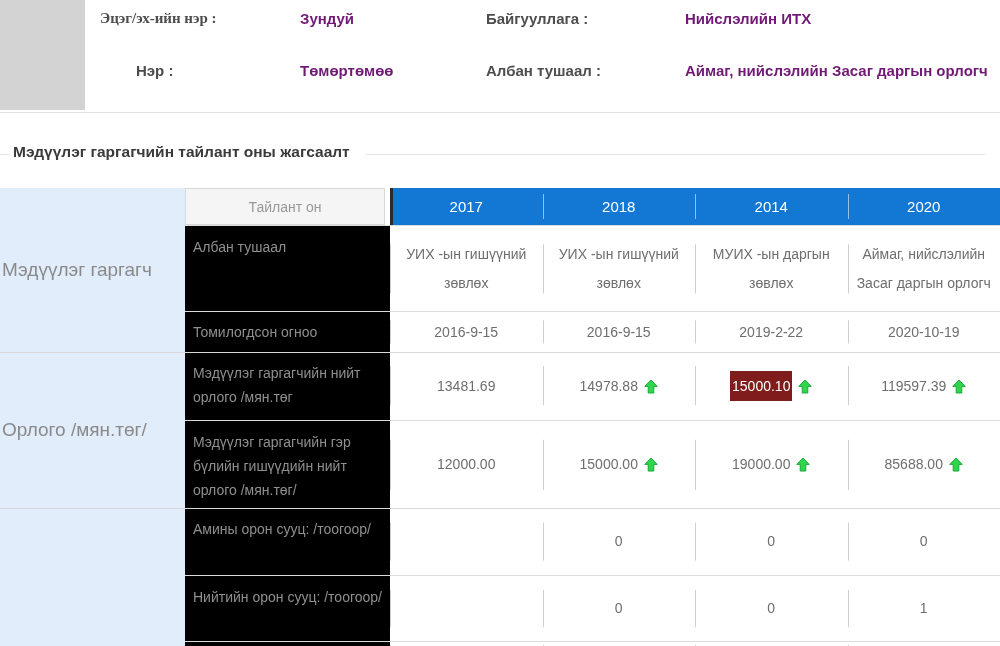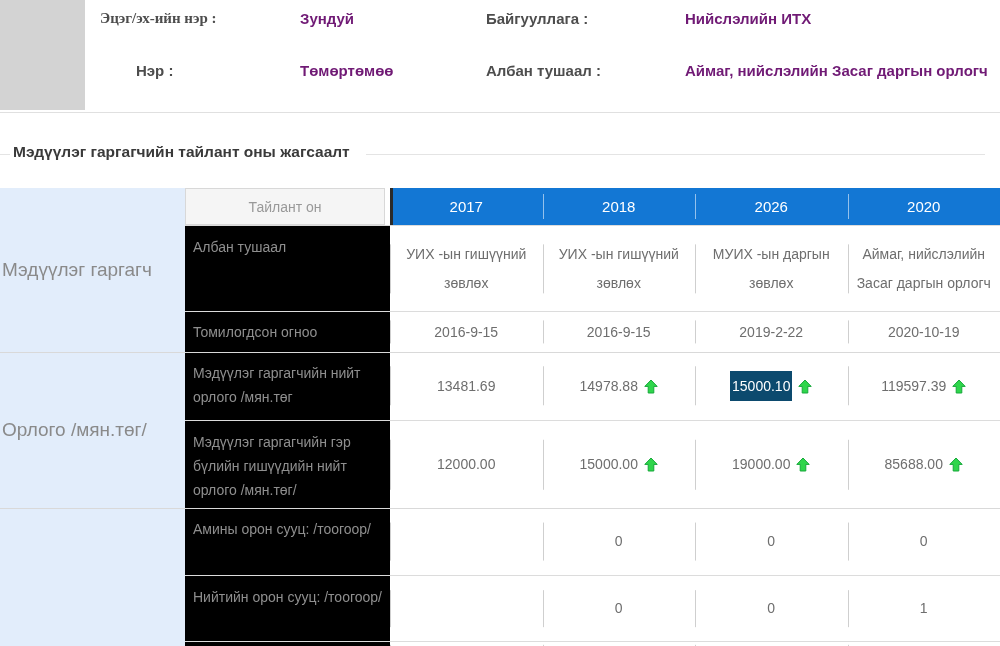--- a/index.html
+++ b/index.html
@@ -48,21 +48,21 @@
   .t-row.no-top { border-top:none; }
   .r1 { height:86px; } .r2 { height:41px; } .r3 { height:68px; } .r4 { height:88px; }
   .r5 { height:67px; } .r6 { height:66px; } .r7 { height:12px; }
   .lbl { width:205px; background:#000000; font-size:14px; color:#8f8f8f; line-height:1.7;
          padding:10px 8px 0 8px; }
   .cell { flex:1; position:relative; display:flex; align-items:center; justify-content:center;
           font-size:14px; color:#6e6e6e; text-align:center; line-height:2.05; padding:0 3px; }
   .cell::before { content:""; position:absolute; left:0; top:50%; transform:translateY(-50%);
                   width:1px; height:58%; background:#cfcfcf; }
   .arrow-icon { margin-left:6px; flex:0 0 auto; }
-  .sel { background:#0c4a6e; color:#fff; padding:1px 2px;text-align:right; }
+  .sel { background:#7f1d1d; color:#fff; padding:1px 2px;text-align:right; }
 </style>
 </head>
 <body>
 
 <div class="screen">
 
   <div class="photo-block"></div>
   <div class="info-item" style="left:100px; top:10px;font-family:Liberation Serif, serif;">Эцэг/эх-ийн нэр :</div>
   <div class="info-item value" style="left:300px; top:10px;">Зундуй</div>
   <div class="info-item" style="left:486px; top:10px;">Байгууллага :</div>
@@ -84,21 +84,21 @@
     <div class="group-col"></div>
     <div class="group-label g1">Мэдүүлэг гаргагч</div>
     <div class="group-label g2">Орлого /мян.төг/</div>
     <div class="group-label g3"></div>
 
     <div class="year-label-cell">Тайлант он</div>
     <div class="header-dark-bar"></div>
     <div class="years-strip">
       <div class="year-cell">2017</div>
       <div class="year-cell">2018</div>
-      <div class="year-cell">2026</div>
+      <div class="year-cell">2014</div>
       <div class="year-cell">2020</div>
     </div>
 
     <div class="rows-stack">
 
       <div class="t-row r1">
         <div class="lbl">Албан тушаал</div>
         <div class="cell">
             <span>УИХ -ын гишүүний зөвлөх</span>
           </div>

